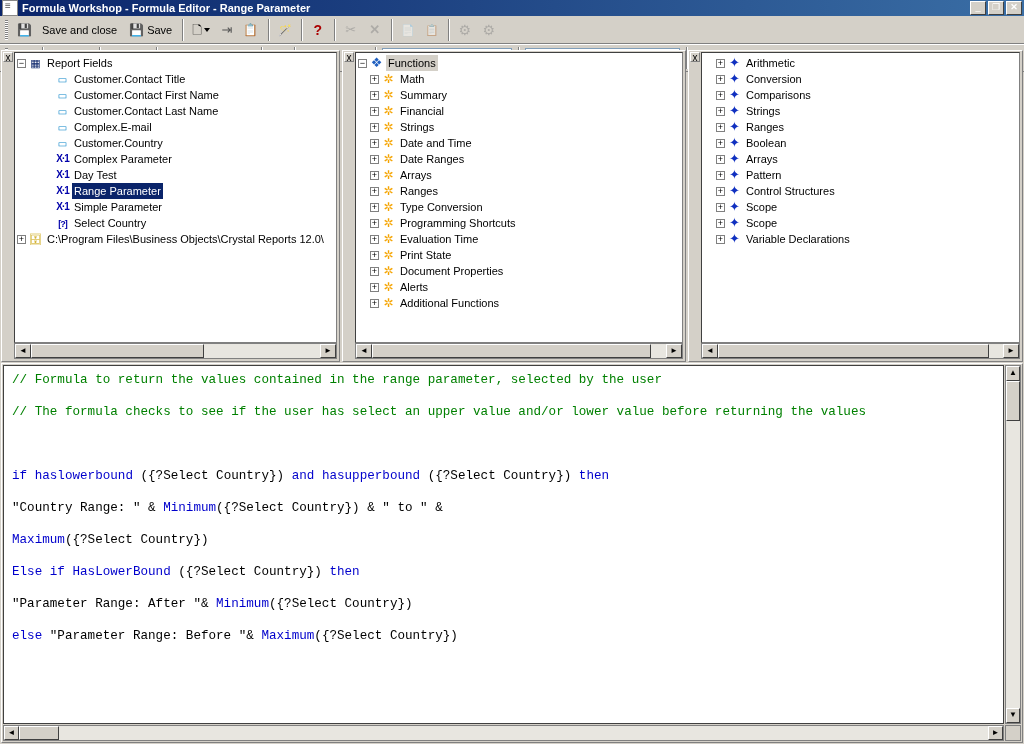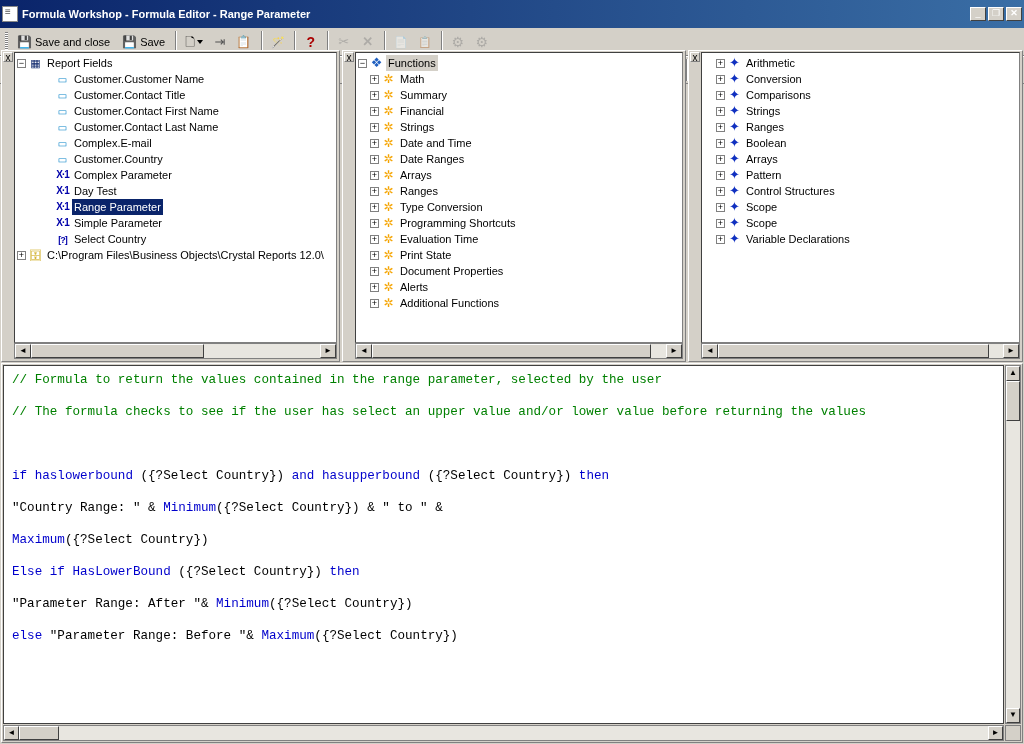--- a/index.html
+++ b/index.html
@@ -1,21 +1,21 @@
 <!DOCTYPE html>
 <html><head>
 <meta charset="utf-8">
 <style>
   * { box-sizing: border-box; }
   html, body { margin:0; padding:0; font-family: Tahoma, Arial, sans-serif; font-size:11px; color:#000; }
   body { background:#d4d0c8; width:1024px; height:744px; overflow:hidden; }
 
   
   .titlebar {
-    height:28px; background: linear-gradient(to right,#0a246a,#3a6ea5);
+    height:16px; background: linear-gradient(to right,#0a246a,#3a6ea5);
     color:#fff; display:flex; align-items:center; padding:0 2px;
   }
   .titlebar .appicon { width:16px; height:16px; margin-right:4px; display:inline-block;
     background:#fff; border:1px solid #888; position:relative;}
   .titlebar .appicon::after{content:"≡"; font-size:10px; position:absolute; left:2px; top:-1px; color:#555;}
   .titlebar .title { flex:1; font-weight:bold; font-size:11px;}
   .titlebar .winbtn {
     width:16px; height:14px; background:#d4d0c8; margin-left:2px;
     border:1px solid #fff; border-right-color:#404040; border-bottom-color:#404040;
     font-size:9px; line-height:11px; text-align:center; font-family: Arial;
@@ -149,21 +149,21 @@
   <span class="title">Formula Workshop - Formula Editor - Range Parameter</span>
   <span class="winbtn">_</span>
   <span class="winbtn">❐</span>
   <span class="winbtn close">✕</span>
 </div>
 
 <div class="toolbar">
   <span class="grip"></span>
   <span class="tbtn withtext">
     <span class="glyph save"></span>
-    <span style="margin-left:3px">Save and close</span>
+    <span style="margin-left:10px">Save and close</span>
   </span>
   <span class="tbtn withtext">
     <span class="glyph save"></span>
     <span style="margin-left:3px">Save</span>
   </span>
   <span class="tsep"></span>
   <span class="tbtn">
       <span class="glyph new"></span>
       <span class="caret"></span>
     </span>
@@ -269,26 +269,20 @@
 
     <div class="panel left">
       <div class="closebar">
           <div class="x">x</div>
         </div>
       <div class="tree" id="tree-fields">
           <div class="node">
             <span class="expander minus"></span>
             <span class="icon i-fields"></span>
             <span class="label">Report Fields</span>
-          </div>
-          <div class="node">
-            <span class="indent"></span>
-            <span class="indent" style="width:22px"></span>
-            <span class="icon i-fld"></span>
-            <span class="label">Customer.Customer Name</span>
           </div>
           <div class="node">
             <span class="indent"></span>
             <span class="indent" style="width:22px"></span>
             <span class="icon i-fld"></span>
             <span class="label">Customer.Contact Title</span>
           </div>
           <div class="node">
             <span class="indent"></span>
             <span class="indent" style="width:22px"></span>

